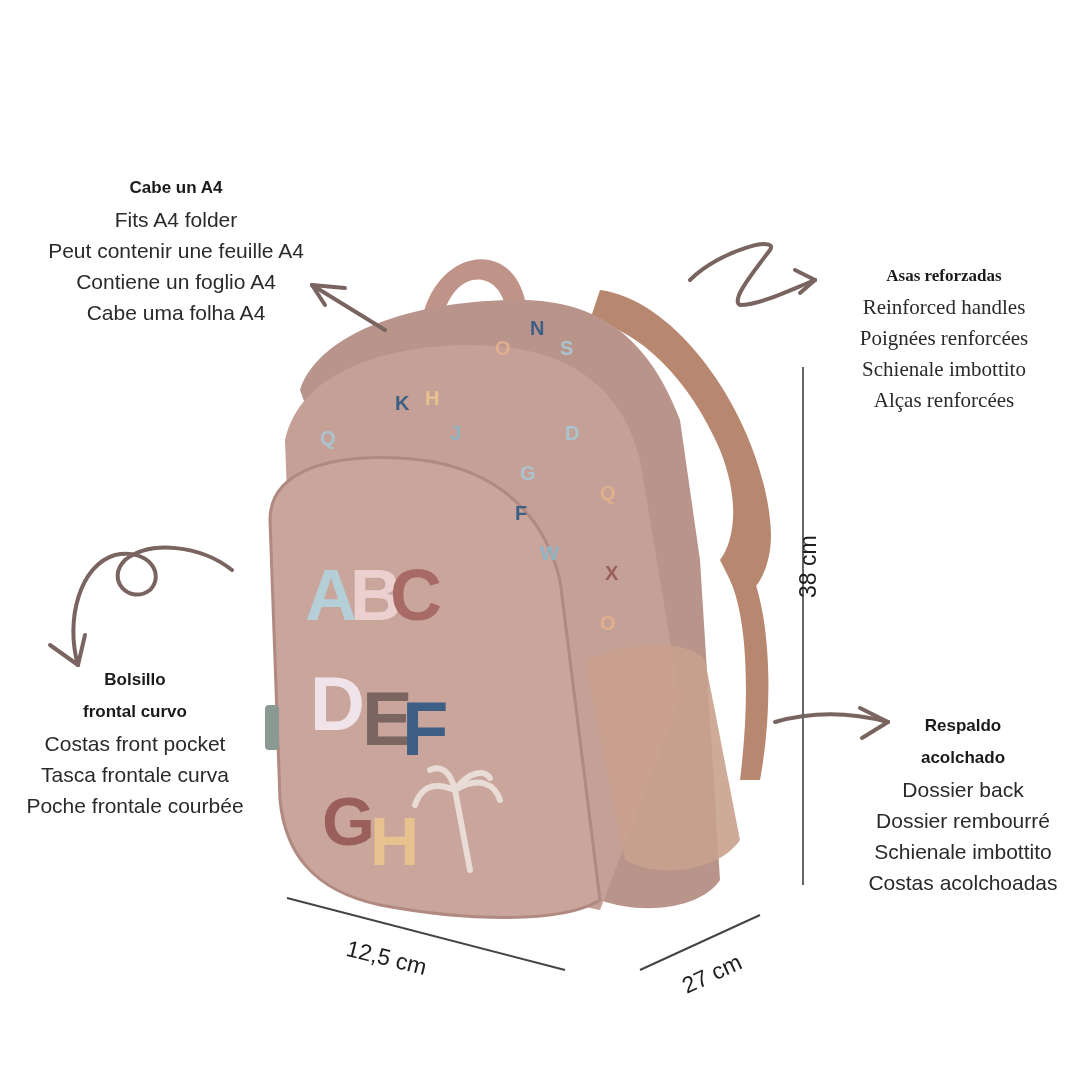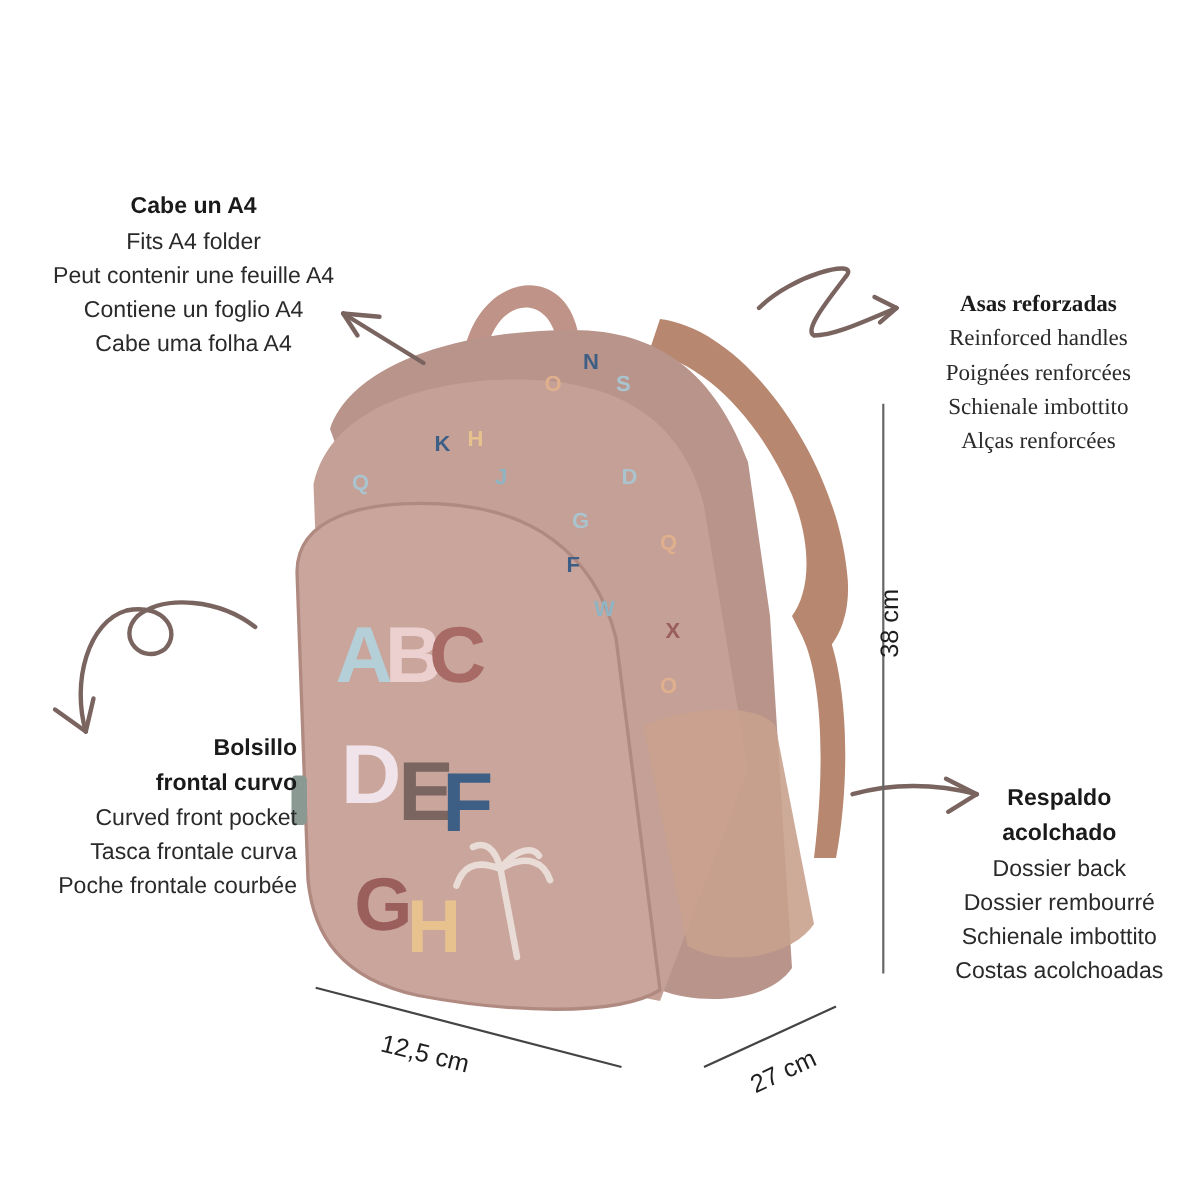--- a/index.html
+++ b/index.html
@@ -1,19 +1,19 @@
 <!DOCTYPE html>
 <html><head>
 <meta charset="utf-8">
 <style>
   html, body { margin: 0; padding: 0; background: #ffffff; }
   body { width: 1080px; height: 1080px; position: relative; overflow: hidden;
          font-family: "Liberation Sans", "DejaVu Sans", sans-serif; color: #1e1e1e; }
   .callout { position: absolute; text-align: center; line-height: 31px; font-size: 21px; color: #2a2a2a; }
-  .callout .title { font-weight: bold; font-size: 21px; color: #1a1a1a; line-height: 32px; }
+  .callout .title { font-weight: bold; font-size: 17px; color: #1a1a1a; line-height: 32px; }
   .dim { position: absolute; font-size: 23px; color: #1e1e1e; white-space: nowrap; }
   svg.layer { position: absolute; left: 0; top: 0; }
 </style>
 </head>
 <body>
 
 <svg class="layer" width="1080" height="1080" viewBox="0 0 1080 1080">
 
   <path d="M600 290 C 680 300, 760 420, 770 520 C 775 560, 760 590, 740 600 L 720 560 C 735 540, 740 500, 720 450 C 690 380, 640 330, 590 320 Z" fill="#b8876f"></path>
   <path d="M745 560 C 770 600, 775 700, 760 780 L 740 780 C 750 700, 748 620, 730 580 Z" fill="#b8876f"></path>
@@ -98,24 +98,24 @@
 </div>
 
 <div class="callout" style="left:828px; top:260px; width:232px;font-family:Liberation Serif, serif;">
   <div class="title">Asas reforzadas</div>
   <div>Reinforced handles</div>
   <div>Poignées renforcées</div>
   <div>Schienale imbottito</div>
   <div>Alças renforcées</div>
 </div>
 
-<div class="callout" style="left:0px; top:664px; width:270px;text-align:right;">
+<div class="callout" style="left:0px; top:664px; width:270px;">
   <div class="title">Bolsillo</div>
   <div class="title">frontal curvo</div>
-  <div>Curved front pocket</div>
+  <div>Costas front pocket</div>
   <div>Tasca frontale curva</div>
   <div>Poche frontale courbée</div>
 </div>
 
 <div class="callout" style="left:850px; top:710px; width:226px;">
   <div class="title">Respaldo</div>
   <div class="title">acolchado</div>
   <div>Dossier back</div>
   <div>Dossier rembourré</div>
   <div>Schienale imbottito</div>

